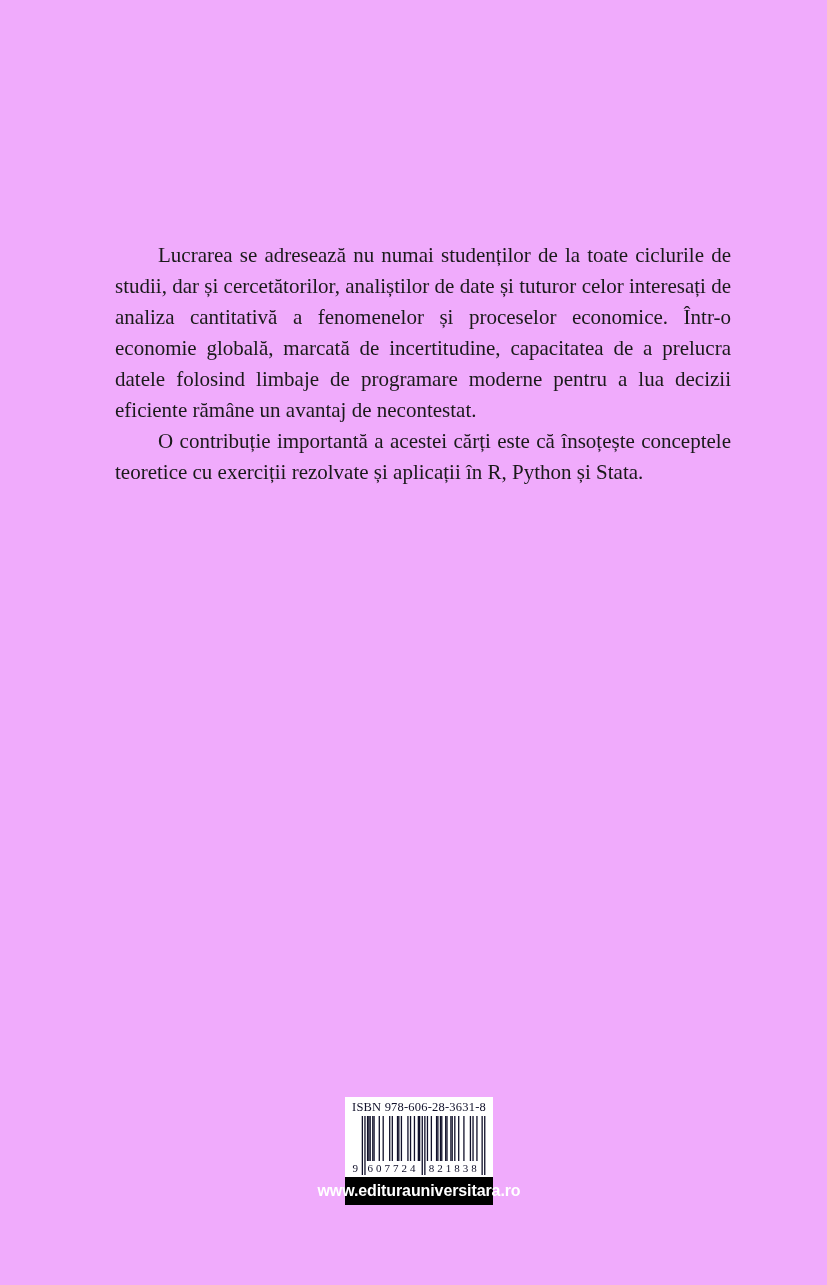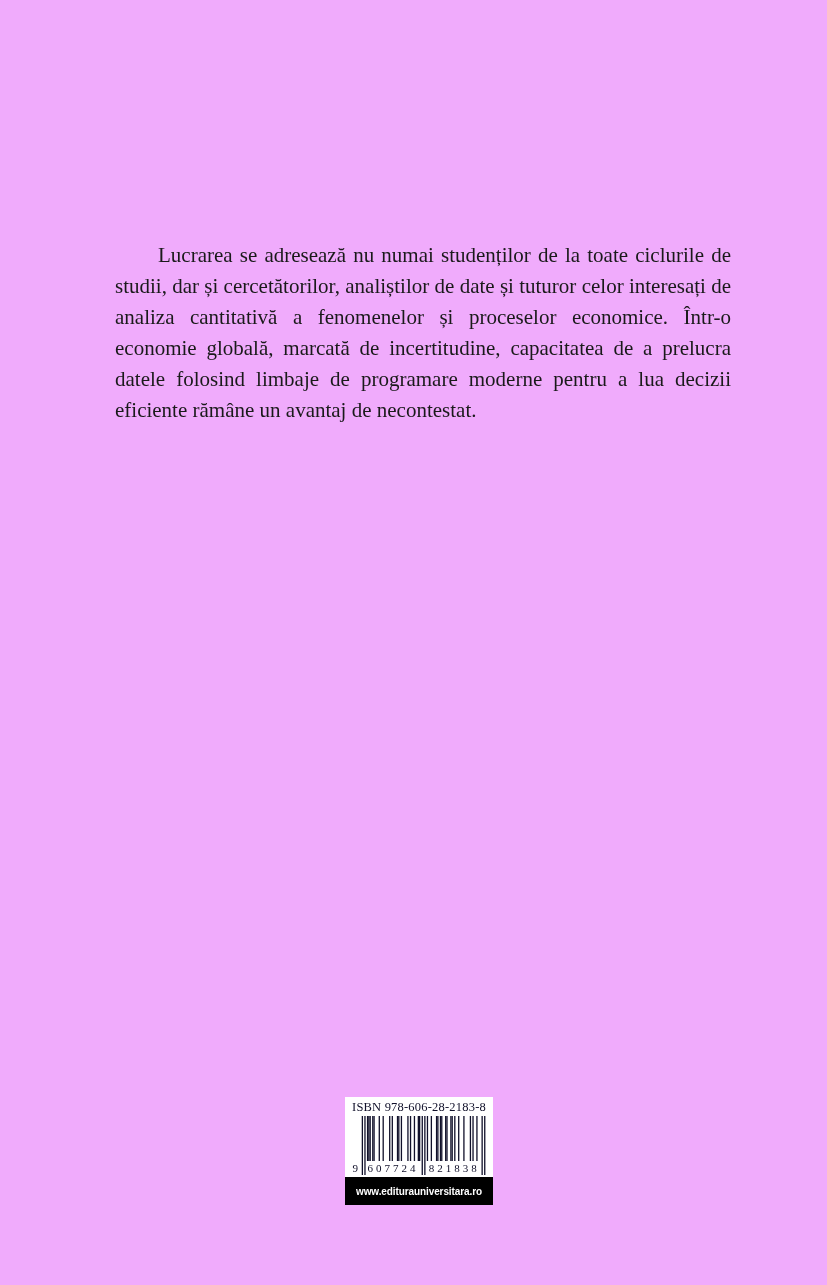--- a/index.html
+++ b/index.html
@@ -78,37 +78,38 @@
     background: #000000;
     height: 28px;
     display: flex;
     align-items: center;
     justify-content: center;
   }
   .publisher-strip span {
     color: #ffffff;
     font-family: "Liberation Sans", sans-serif;
     font-weight: bold;
-    font-size: 10px;
+    font-size: 16px;
     letter-spacing: -0.1px;
     white-space: nowrap;
   }
 </style>
 </head>
 <body>
 
 <div class="page">
 
   <div class="back-text">
     <p>Lucrarea se adresează nu numai studenților de la toate ciclurile de studii, dar și cercetătorilor, analiștilor de date și tuturor celor interesați de analiza cantitativă a fenomenelor și proceselor economice. Într-o economie globală, marcată de incertitudine, capacitatea de a prelucra datele folosind limbaje de programare moderne pentru a lua decizii eficiente rămâne un avantaj de necontestat.</p>
+    <p>O contribuție importantă a acestei cărți este că însoțește conceptele teoretice cu exerciții rezolvate și aplicații în R, Python și Stata.</p>
   </div>
 
   <div class="barcode-block">
     <div class="barcode-white">
-      <div class="isbn-line">ISBN 978-606-28-2183-8</div>
+      <div class="isbn-line">ISBN 978-606-28-3631-8</div>
       <div class="bars-wrap">
         <svg id="barcode-svg" viewBox="0 0 106 59" preserveAspectRatio="none">
             <rect x="9" y="0" width="1" height="59" fill="#10102a"></rect>
             <rect x="11" y="0" width="1" height="59" fill="#10102a"></rect>
             <rect x="13" y="0" width="1" height="45" fill="#10102a"></rect>
             <rect x="14" y="0" width="1" height="45" fill="#10102a"></rect>
             <rect x="15" y="0" width="1" height="45" fill="#10102a"></rect>
             <rect x="17" y="0" width="1" height="45" fill="#10102a"></rect>
             <rect x="18" y="0" width="1" height="45" fill="#10102a"></rect>
             <rect x="22" y="0" width="1" height="45" fill="#10102a"></rect>

